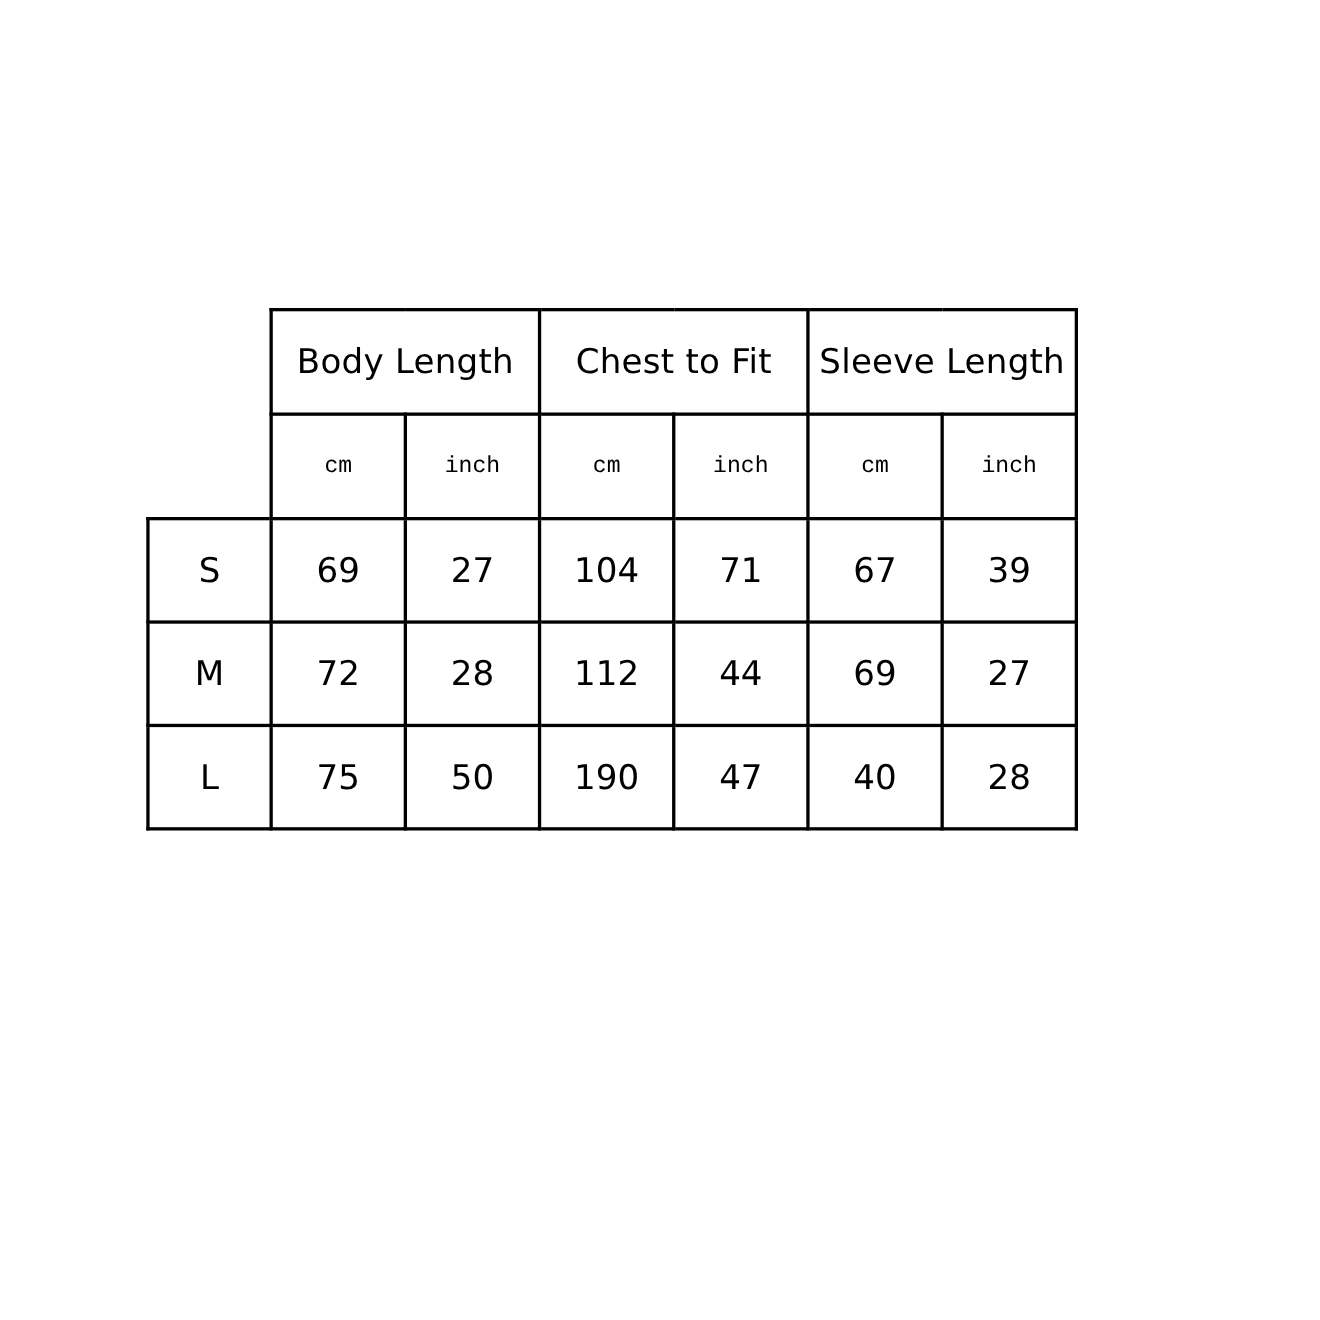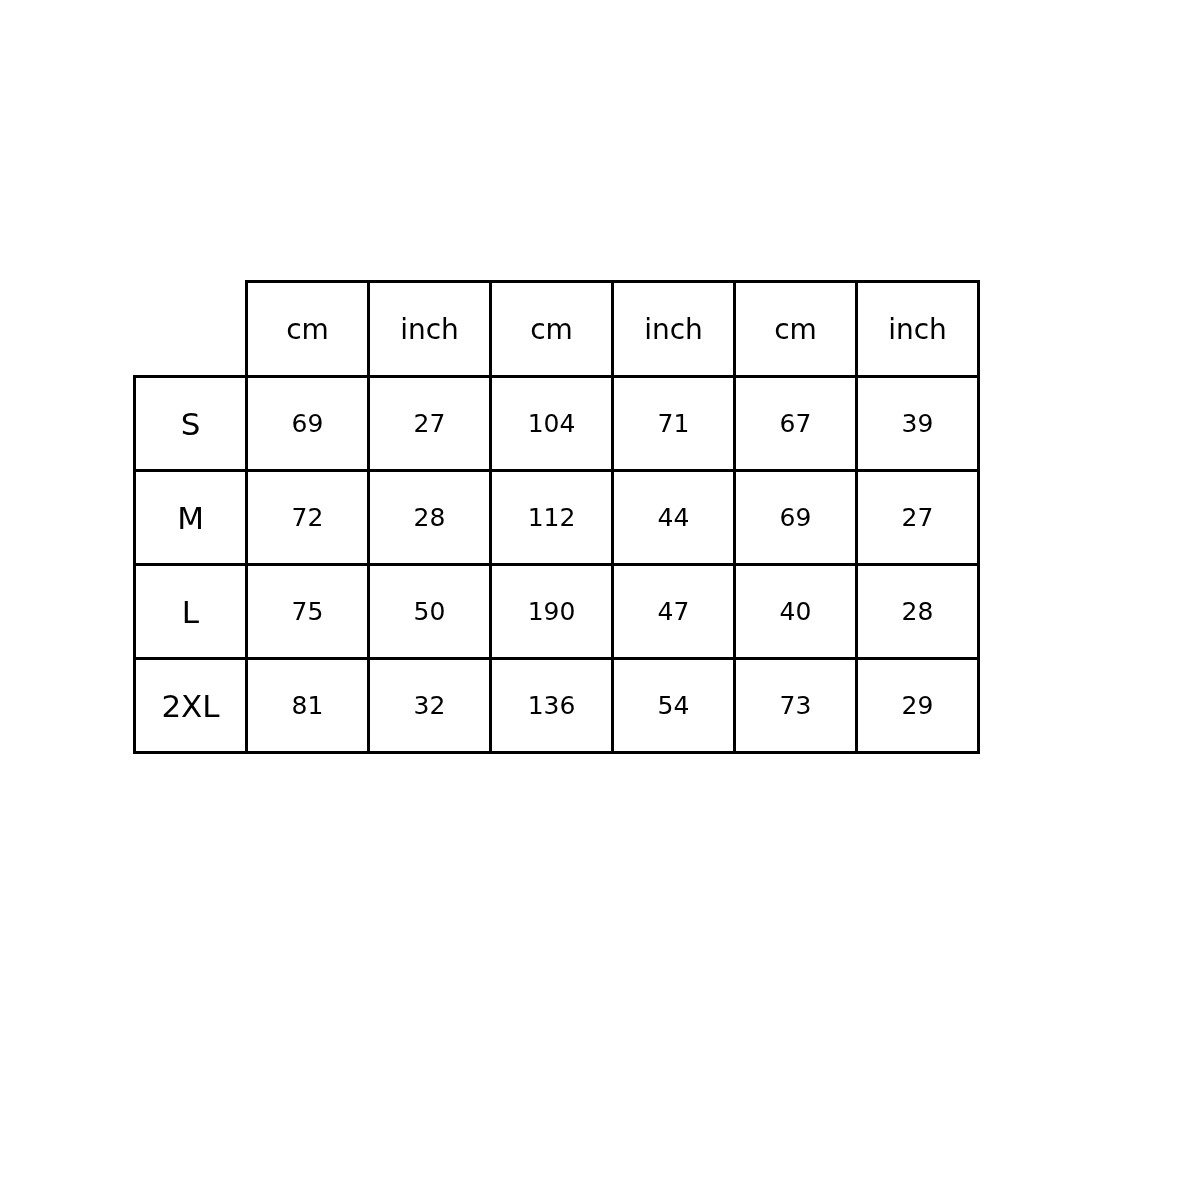--- a/index.html
+++ b/index.html
@@ -40,47 +40,54 @@
   .col-val    { width: 122px; }
 
   .group-head {
     height: 92px;
     font-size: 31px;
     font-weight: bold;
     letter-spacing: 0.2px;
   }
   .unit-head {
     height: 92px;
-    font-size: 28px;
+    font-size: 21px;
     color: #3a3a3a;
+    font-family: Liberation Mono, monospace;
   }
   .size-label {
     height: 91px;
     font-size: 31px;
     font-weight: bold;
   }
   .data-cell {
-    font-size: 25px;
+    font-size: 31px;
   }
 </style>
 </head>
 <body>
 
 <div class="page">
   <table class="size-table">
     <colgroup>
       <col class="col-size">
       <col class="col-val">
         <col class="col-val">
       <col class="col-val">
         <col class="col-val">
       <col class="col-val">
         <col class="col-val">
     </colgroup>
     <thead>
+      <tr>
+        <th class="corner"></th>
+        <th class="group-head" colspan="2">Body Length</th>
+        <th class="group-head" colspan="2">Chest to Fit</th>
+        <th class="group-head" colspan="2">Sleeve Length</th>
+      </tr>
       <tr>
         <th class="corner"></th>
         <th class="unit-head">cm</th>
         <th class="unit-head">inch</th>
         <th class="unit-head">cm</th>
         <th class="unit-head">inch</th>
         <th class="unit-head">cm</th>
         <th class="unit-head">inch</th>
       </tr>
     </thead>
@@ -105,24 +112,15 @@
       </tr>
       <tr>
         <th class="size-label">L</th>
         <td class="data-cell">75</td>
         <td class="data-cell">50</td>
         <td class="data-cell">190</td>
         <td class="data-cell">47</td>
         <td class="data-cell">40</td>
         <td class="data-cell">28</td>
       </tr>
-      <tr>
-        <th class="size-label">2XL</th>
-        <td class="data-cell">81</td>
-        <td class="data-cell">32</td>
-        <td class="data-cell">136</td>
-        <td class="data-cell">54</td>
-        <td class="data-cell">73</td>
-        <td class="data-cell">29</td>
-      </tr>
     </tbody>
   </table>
 </div>
 
 </body></html>

